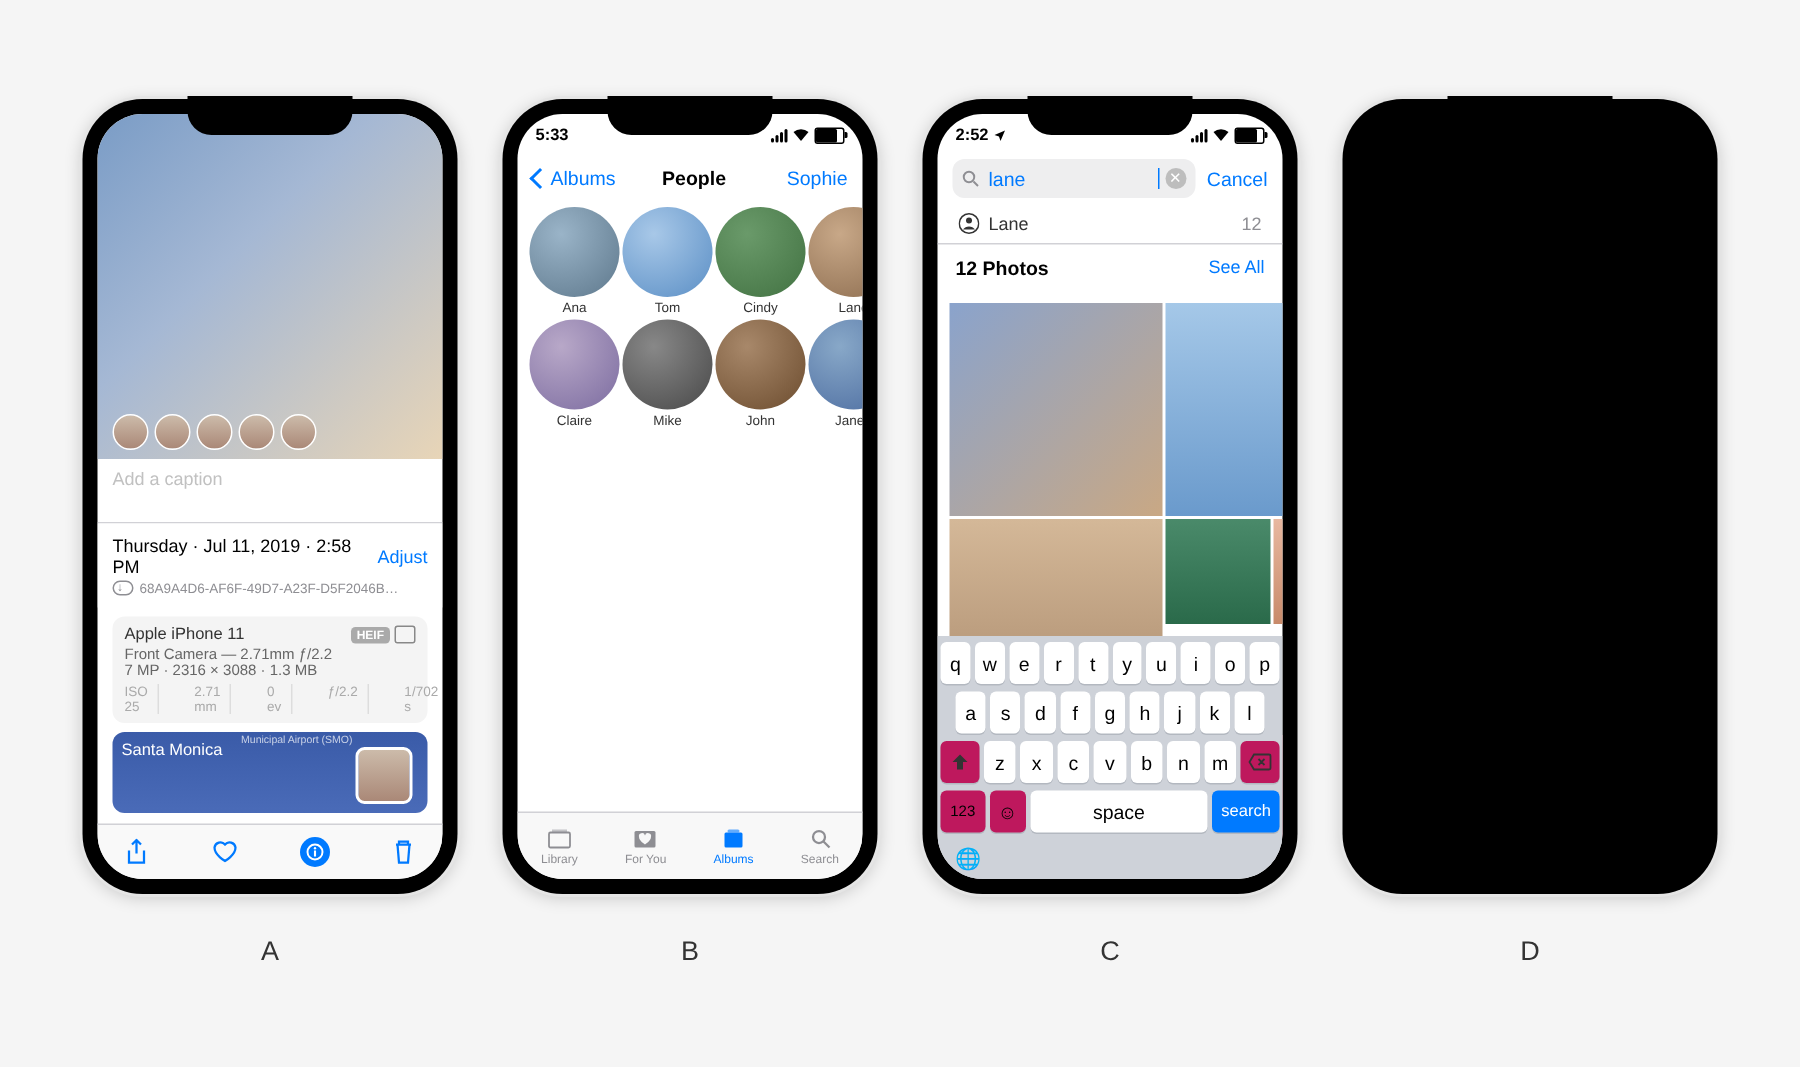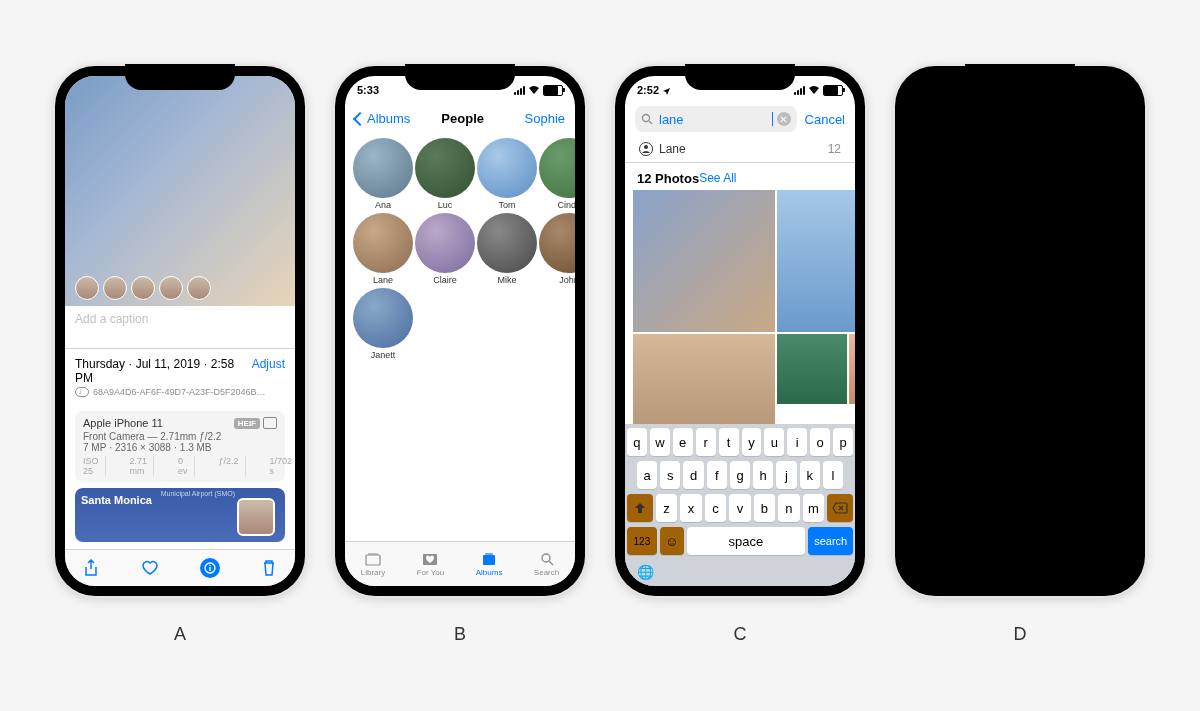--- a/index.html
+++ b/index.html
@@ -66,30 +66,30 @@
   .tab-icon{width:18px;height:16px}
 
   
   .search-wrap{display:flex;gap:8px;padding:2px 10px 4px;align-items:center}
   .searchfield{flex:1;background:#eeeeef;border-radius:8px;height:26px;display:flex;align-items:center;padding:0 6px;gap:4px}
   .searchfield input{border:none;background:none;outline:none;font-size:13px;flex:1;width:50px}
   .clear-x{width:14px;height:14px;background:#bdbdbd;border-radius:50%;color:#fff;font-size:10px;display:flex;align-items:center;justify-content:center}
   .cancel-btn{color:var(--accent);font-size:13px}
   .sugg-row{display:flex;justify-content:space-between;padding:6px 14px;font-size:12px;border-bottom:1px solid var(--gray-border);color:#333;align-items:center}
   .sugg-row .ct{color:var(--gray-text)}
-  .sec-head{display:flex;padding:8px 12px 4px;font-size:13px}
+  .sec-head{display:flex;justify-content:space-between;padding:8px 12px 16px;font-size:13px}
   .sec-head .t{font-weight:700}
   .sec-head .a{color:var(--accent);font-size:12px}
   .thumb-grid{padding:0 8px;display:grid;grid-template-columns:repeat(3,1fr);gap:2px}
   .thumb{aspect-ratio:1;background:linear-gradient(135deg,#8aa3cc,#c9a884)}
   .thumb.w2{grid-column:span 2}
   .keyboard{position:absolute;bottom:0;left:0;right:0;background:#ced2d9;padding:4px 2px}
   .krow{display:flex;justify-content:center;gap:3px;margin-bottom:5px}
   .key{background:#fff;border-radius:4px;height:28px;min-width:18px;flex:1;display:flex;align-items:center;justify-content:center;font-size:13px;box-shadow:0 1px 0 #b3b8c0}
-  .key.gray{background:#a16207}
+  .key.gray{background:#be185d}
   .key.space{flex:4}
   .key.search{flex:1.5;background:var(--accent);color:#fff;font-size:11px}
   .key.nums{flex:1;font-size:10px}
   .krow.mid{padding:0 10px}
   .globe{padding:4px 10px 2px;font-size:14px;color:#555}
 
   
   .phoneD .screen{background:linear-gradient(160deg,#8a9fb8 0%,#b89a7a 30%,#d4a888 50%,#6a4a3a 100%)}
   .memory-text{position:absolute;bottom:40px;left:18px;color:#fff;text-shadow:0 1px 3px rgba(0,0,0,.4)}
   .memory-title{font-size:24px;font-weight:800;letter-spacing:.5px}
@@ -110,21 +110,21 @@
           <div class="faces-strip">
               <i></i>
               <i></i>
               <i></i>
               <i></i>
               <i></i>
             </div>
         </div>
         <div class="caption">Add a caption</div>
         <div class="meta">
-          <div class="meta-title" style="display:flex;justify-content:space-between;align-items:flex-start">
+          <div class="meta-title" style="display:flex;justify-content:space-between;align-items:center">
             <span>Thursday · Jul 11, 2019 · 2:58 PM</span>
             <span style="color:var(--accent)">Adjust</span>
           </div>
           <div class="meta-row">
             <span class="cloud-icon"></span>
             <span style="font-size:9px;overflow:hidden;text-overflow:ellipsis;white-space:nowrap">68A9A4D6-AF6F-49D7-A23F-D5F2046B…</span>
           </div>
         </div>
         <div class="card">
           <div class="dev-row">
@@ -138,21 +138,21 @@
           <div>7 MP · 2316 × 3088 · 1.3 MB</div>
           <div class="exif-row">
             <span>ISO 25</span>
               <span>2.71 mm</span>
               <span>0 ev</span>
               <span>ƒ/2.2</span>
               <span>1/702 s</span>
           </div>
         </div>
         <div class="mapcard">
-          <div style="font-weight:700">Santa Monica</div>
+          <div style="font-weight:400">Santa Monica</div>
           <div style="position:absolute;top:2px;right:50px;font-size:7px;opacity:.7">Municipal Airport (SMO)</div>
         </div>
         <div class="toolbarA">
           <div class="tool-icon">
               <svg width="16" height="18" viewBox="0 0 16 18">
                 <path d="M8 1v9M5 4l3-3 3 3M3 8v8h10V8" fill="none" stroke="currentColor" stroke-width="1.5"></path>
               </svg>
             </div>
           <div class="tool-icon">
               <svg width="18" height="16" viewBox="0 0 18 16">
@@ -197,24 +197,20 @@
         </div>
         <div class="navh">
           <div class="side"><span class="back-chevron"></span><span>Albums</span></div>
           <div class="center">People</div>
           <div class="side" style="text-align:right">Sophie</div>
         </div>
         <div class="ppl-grid" id="ppl-grid">
             <div class="ppl-item">
               <div class="ppl-circle" style="background:radial-gradient(circle at 35% 30%,#9ab4c8,#6a8498 80%)"></div>
               <div class="ppl-name">Ana</div>
-            </div>
-            <div class="ppl-item">
-              <div class="ppl-circle" style="background:radial-gradient(circle at 35% 30%,#5a7a5a,#3a5a3a 80%)"></div>
-              <div class="ppl-name">Luc</div>
             </div>
             <div class="ppl-item">
               <div class="ppl-circle" style="background:radial-gradient(circle at 35% 30%,#a8c8e8,#6a9acc 80%)"></div>
               <div class="ppl-name">Tom</div>
             </div>
             <div class="ppl-item">
               <div class="ppl-circle" style="background:radial-gradient(circle at 35% 30%,#6a9a6a,#4a7a4a 80%)"></div>
               <div class="ppl-name">Cindy</div>
             </div>
             <div class="ppl-item">

